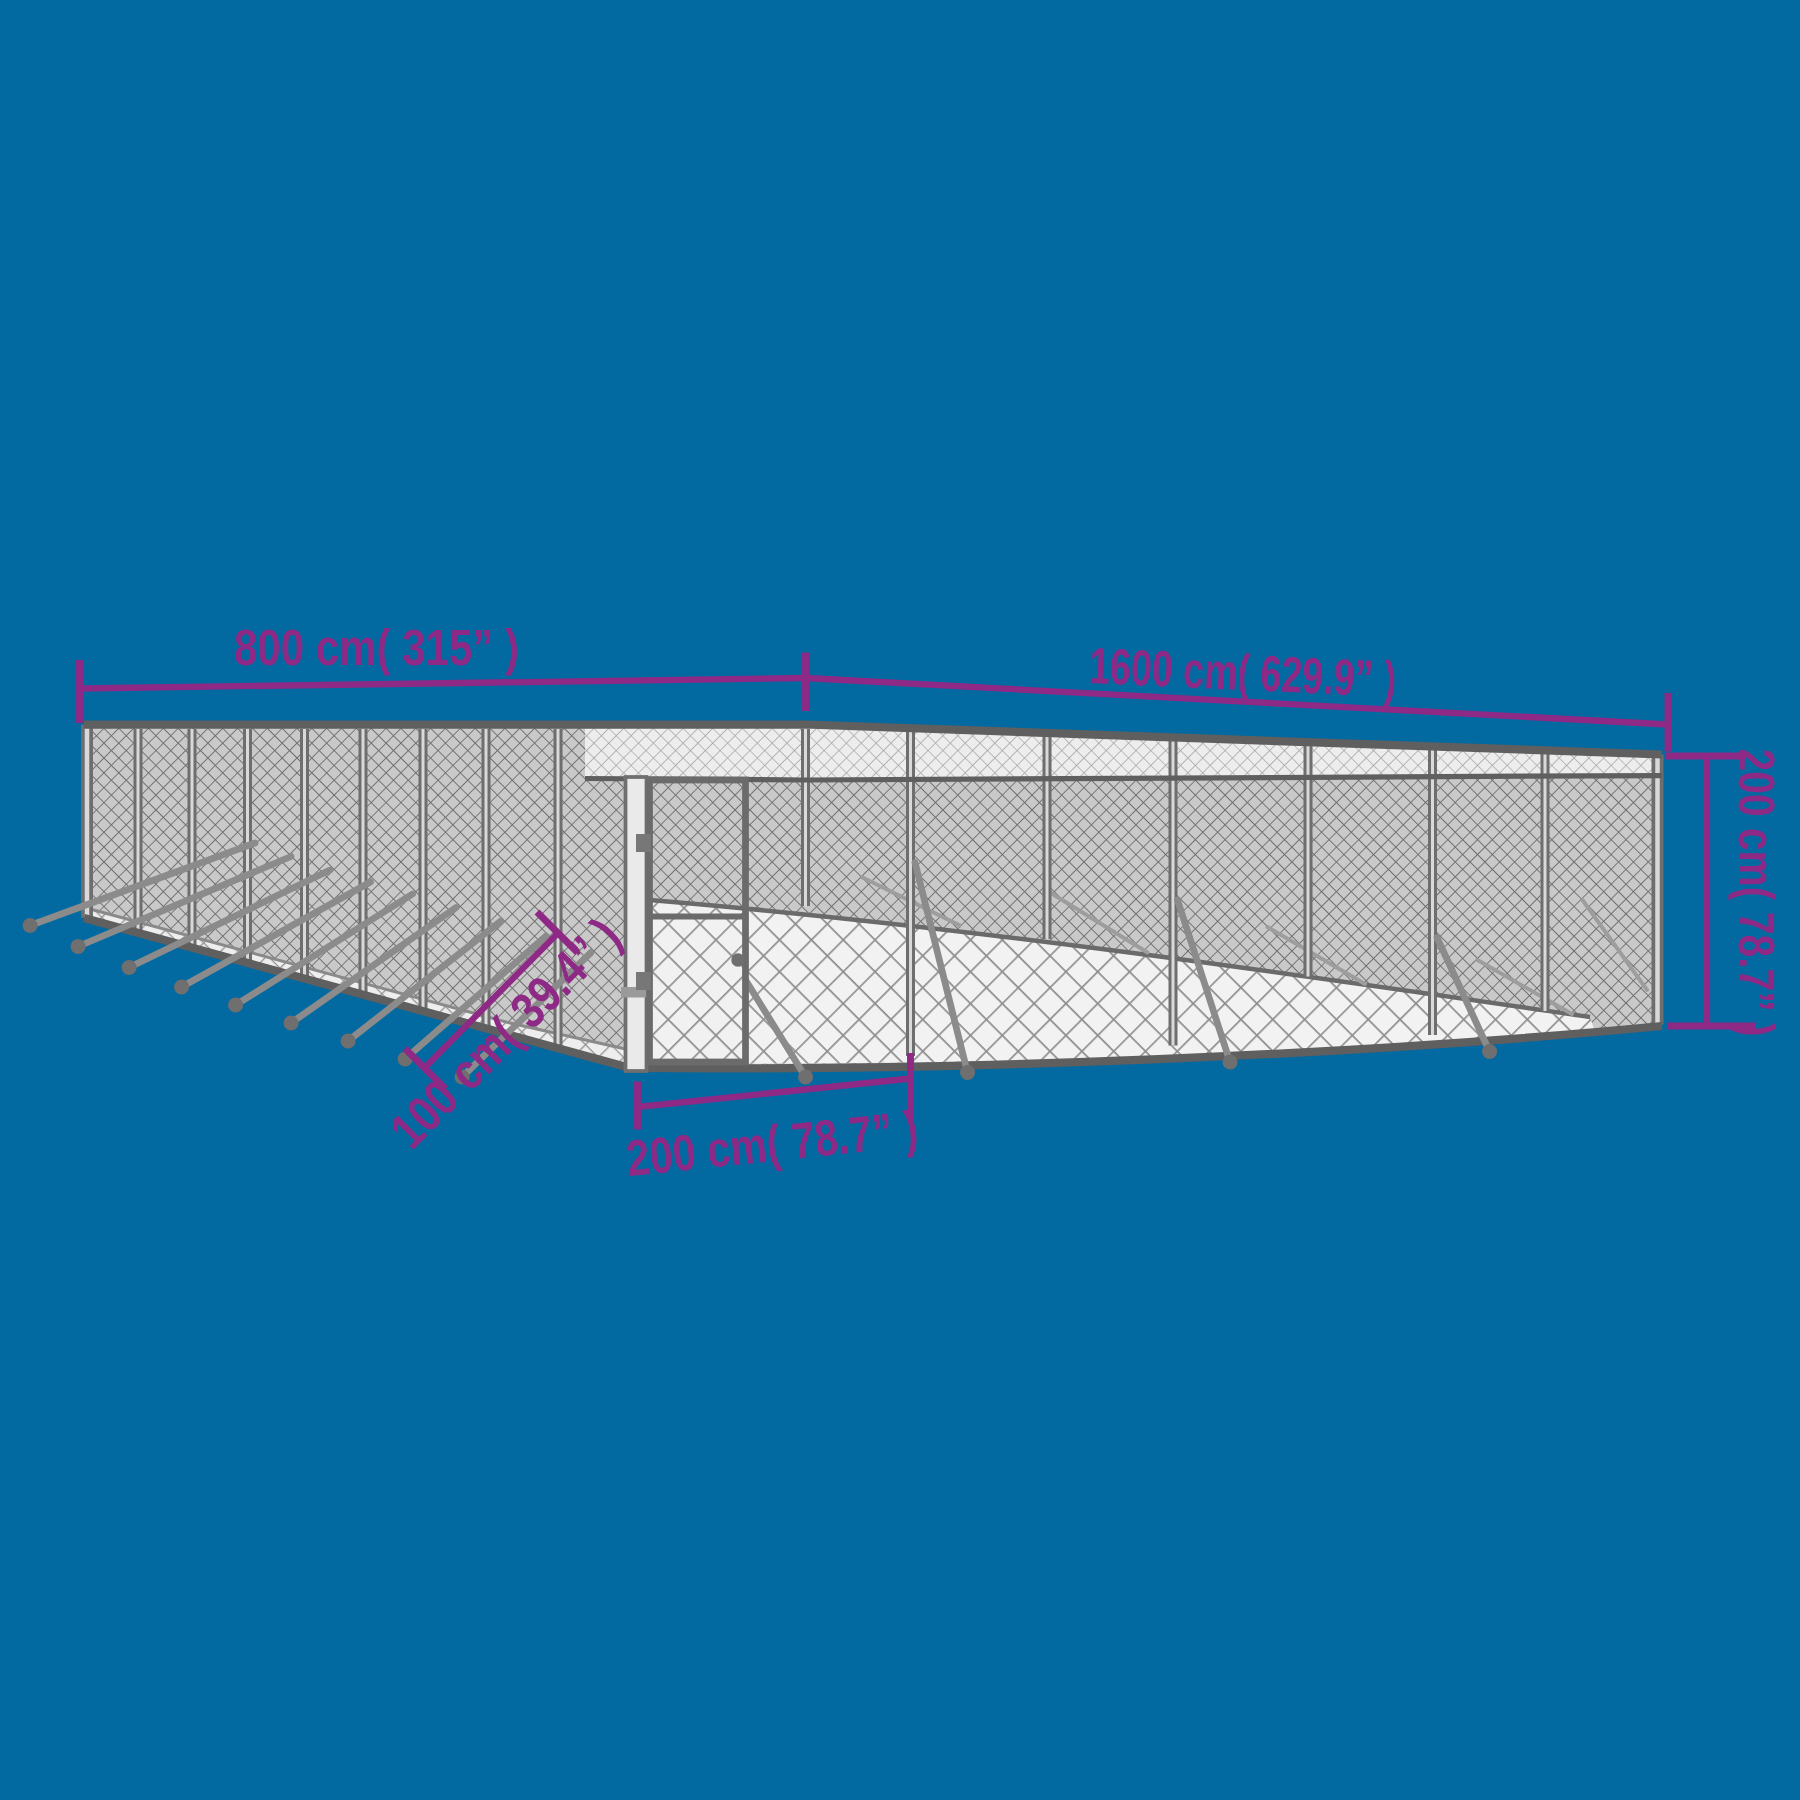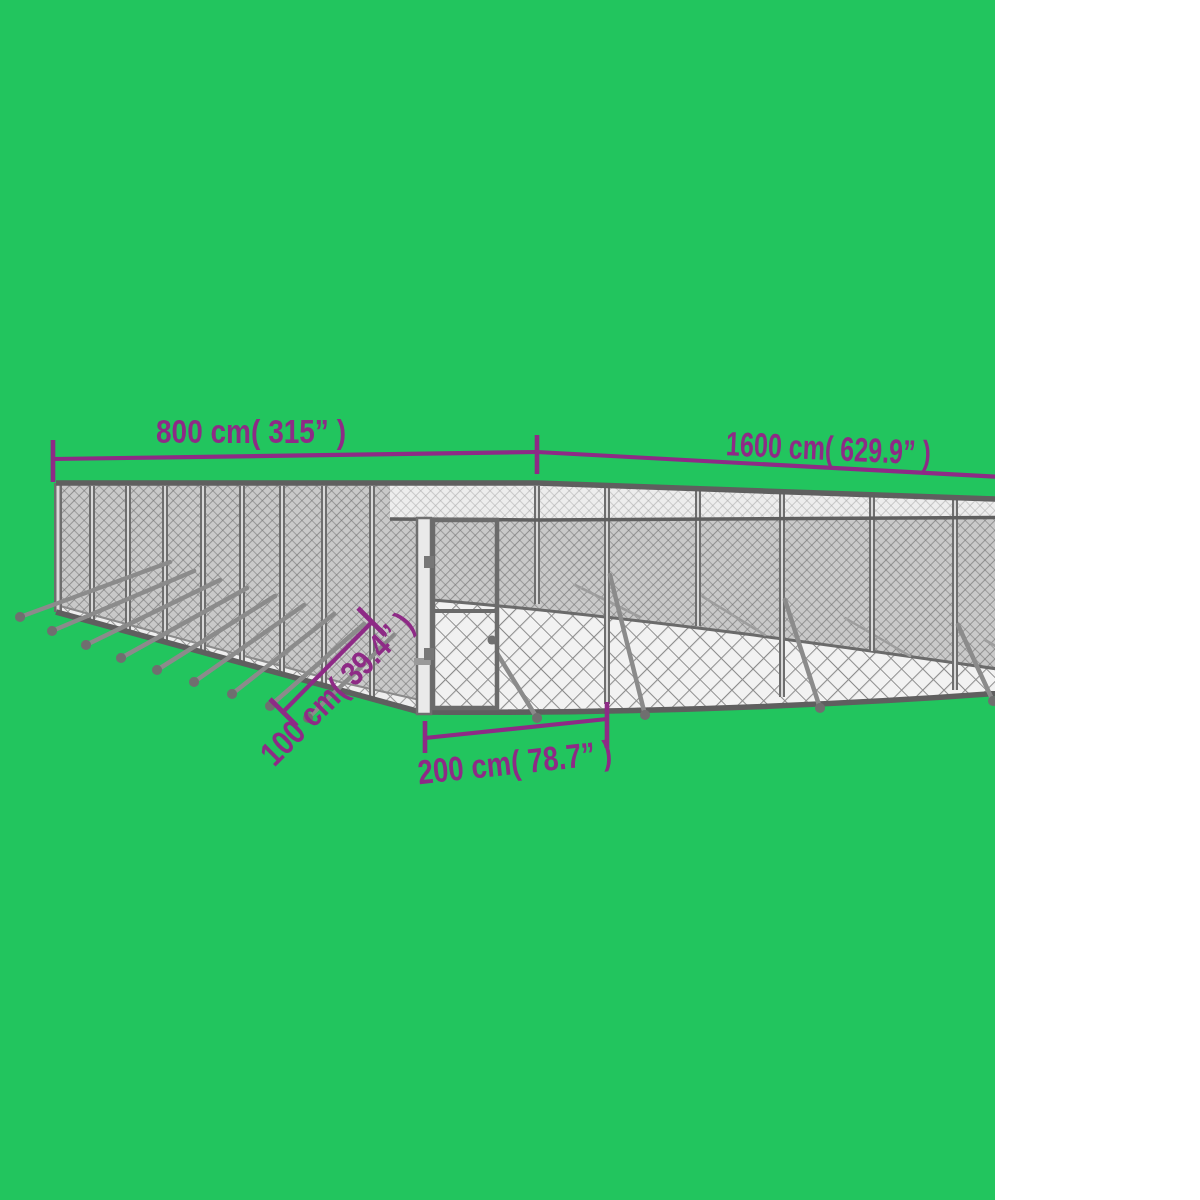--- a/index.html
+++ b/index.html
@@ -1,16 +1,16 @@
 <!DOCTYPE html>
 <html style="--accent: #8e2a86;"><head>
 <meta charset="utf-8">
 <style>
   html,body{margin:0;padding:0;background:#fff;}
-  .stage{position:relative;width:995px;height:1200px;background:#22c55e;overflow:hidden;}
+  .stage{position:relative;width:1200px;height:1200px;background:#0369a1;overflow:hidden;}
   svg{display:block;}
   .dim-line{stroke:var(--accent,#8e2a86);stroke-width:4.2;fill:none;}
   .dim-tick{stroke:var(--accent,#8e2a86);stroke-width:4.6;fill:none;}
   .dim-label{
     fill:var(--accent,#8e2a86);
     font-family:"Liberation Sans",sans-serif;
     font-weight:700;
     font-size:34px;
     text-anchor:middle;
   }

